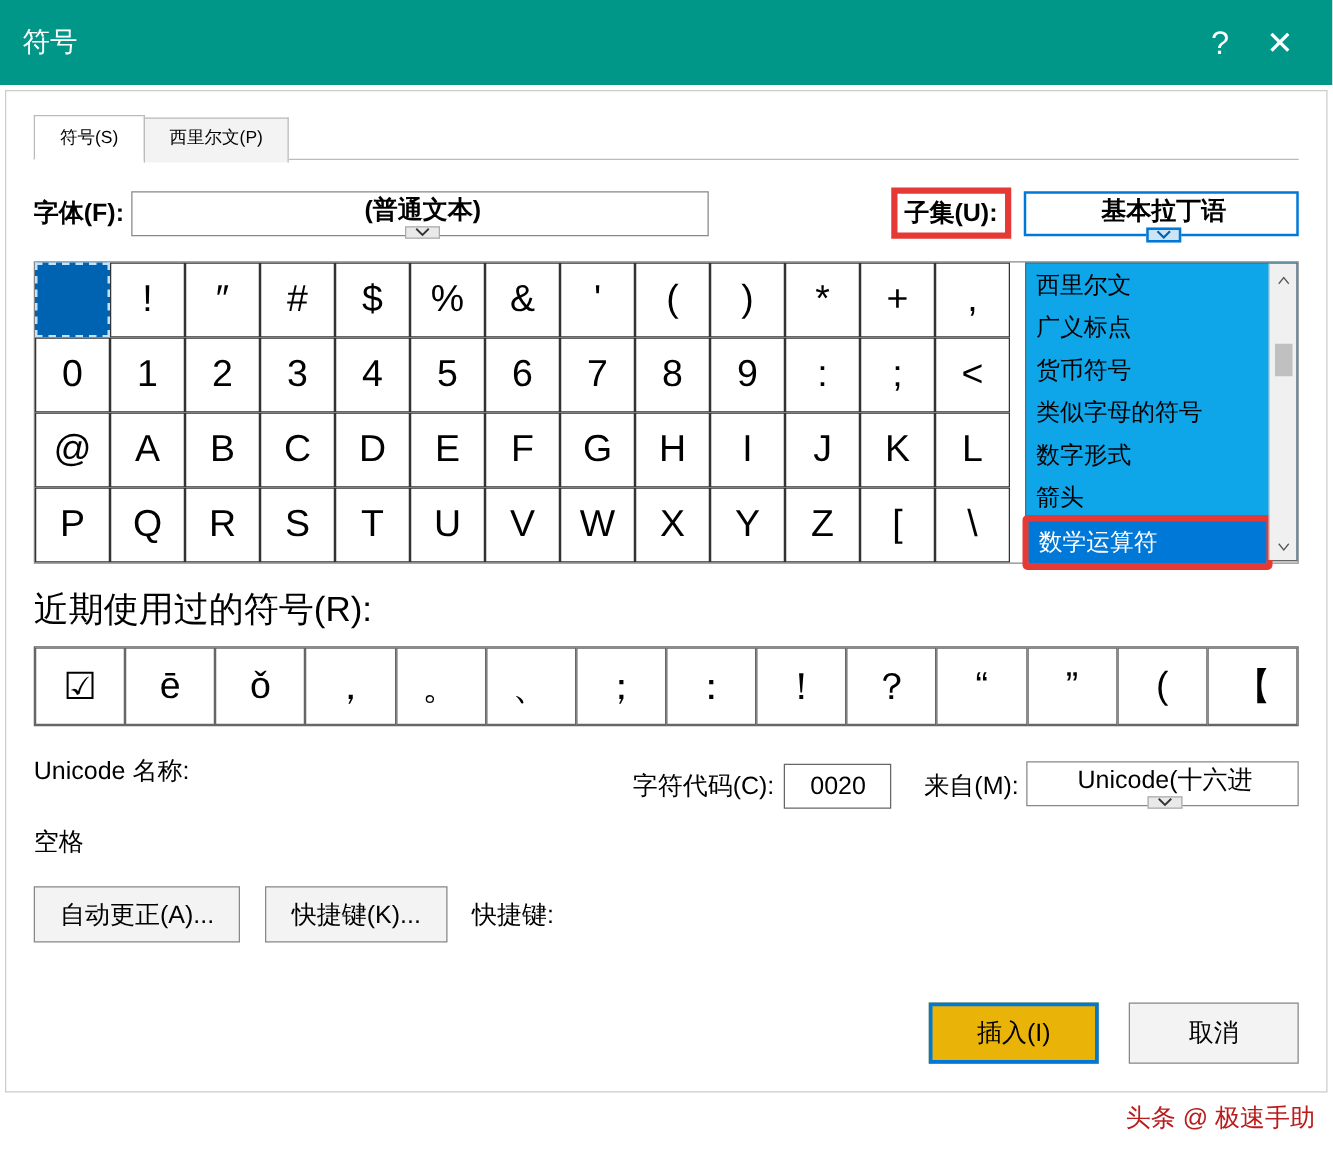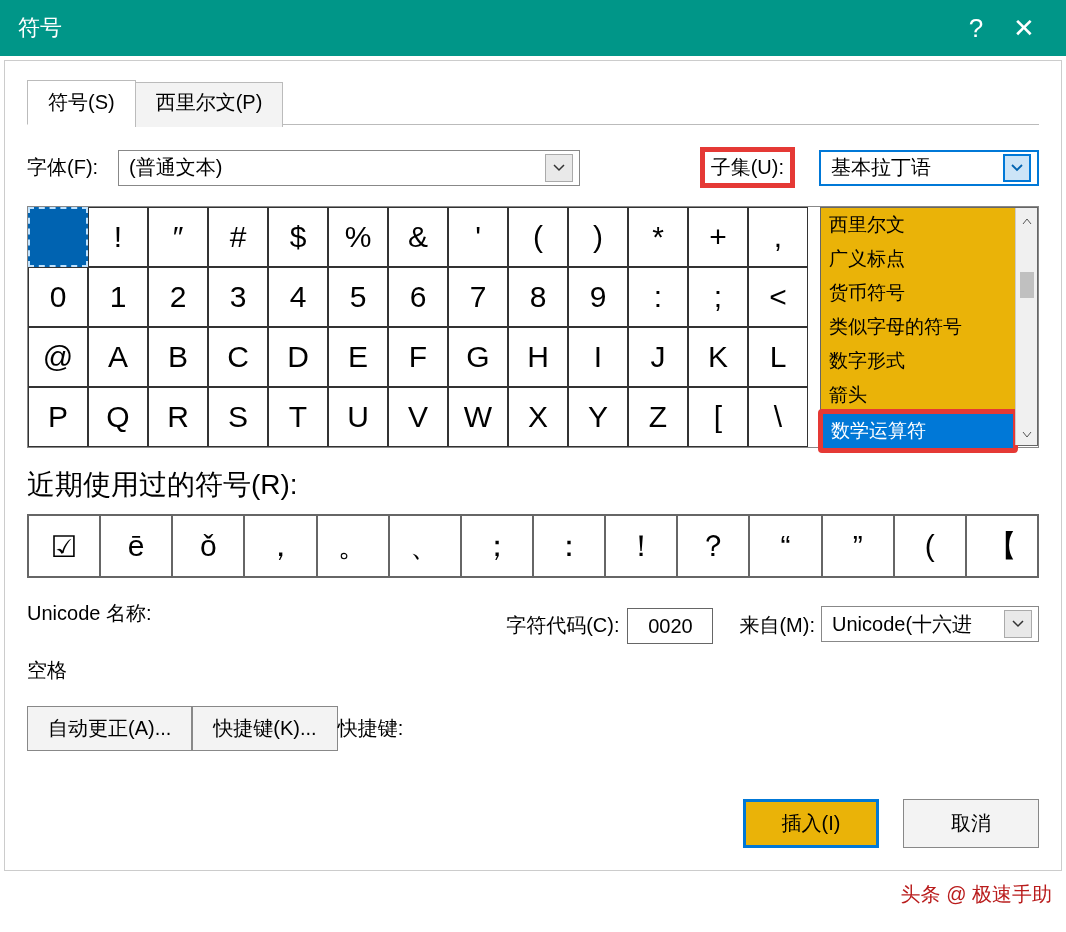--- a/index.html
+++ b/index.html
@@ -1,39 +1,39 @@
 <!DOCTYPE html>
 <html><head>
 <meta charset="utf-8">
 <style>
   * { box-sizing: border-box; margin: 0; padding: 0; font-family: "Microsoft YaHei", "Segoe UI", sans-serif; }
   body { background: #fff; width: 1066px; height: 932px; overflow: hidden; position: relative; }
 
   .titlebar {
-    height: 56px; background: #009688; color: #fff; display: flex;
+    height: 68px; background: #009688; color: #fff; display: flex;
     align-items: center; padding: 0 18px; font-size: 22px;
   }
   .titlebar .spacer { flex: 1; }
   .titlebar .btn { width: 48px; text-align: center; font-size: 26px; cursor: default; }
 
   .dialog-body { border: 1px solid #ccc; margin: 4px; padding: 18px 22px 22px 22px; }
 
   .tabs { display: flex; border-bottom: 1px solid #bbb; margin-bottom: 22px; }
   .tab {
-    padding: 8px 20px; font-size: 20px; border: 1px solid #bbb; border-bottom: none;
+    padding: 8px 20px; font-size: 14px; border: 1px solid #bbb; border-bottom: none;
     background: #fff; margin-right: -1px; position: relative; top: 1px;
   }
   .tab.active { background: #fff; border-bottom: 1px solid #fff; }
   .tab.inactive { background: #f3f3f3; top: 3px; padding: 6px 20px; }
 
-  .row1 { display: flex; align-items: center; margin-bottom: 18px; gap: 20px; position: relative; }
+  .row1 { display: flex; align-items: center; margin-bottom: 18px; gap: 6px; position: relative; font-weight: bold; }
   .lbl { font-size: 20px; }
   .select-box {
     border: 1px solid #888; background: #fff; height: 36px; display: flex; align-items: center;
-    justify-content: space-between; font-size: 20px; padding: 0 6px 0 10px;
+    justify-content: space-between; font-size: 20px; padding: 0 6px 0 10px; flex-direction: column;
   }
   .select-box .arrow {
     width: 28px; height: 28px; border: 1px solid #aaa; background: #e9e9e9;
     display: flex; align-items: center; justify-content: center; font-size: 14px;
   }
   .font-select { width: 462px; }
   .spacer2 { flex: 1; }
   .subset-label-wrap {
     border: 5px solid #e53935; padding: 2px 6px 2px 6px; margin-right: 4px;
   }
@@ -47,21 +47,21 @@
     width: 780px;
   }
   .symbol-grid .cell {
     border: 1px solid #333; display: flex; align-items: center; justify-content: center;
     background: #fff; cursor: default;
   }
   .symbol-grid .cell.selected { background: #0063b1; border: 2px dashed #c0e3ff; }
 
   .dropdown-panel {
     position: absolute; right: 0; top: 0; width: 218px; height: 239px;
-    border: 1px solid #666; background: #eab308; display: flex;
+    border: 1px solid #666; background: #0ea5e9; display: flex;
   }
   .dropdown-list { flex: 1; font-size: 19px; }
   .dropdown-list .item { padding: 4px 8px; white-space: nowrap; }
   .drop-sel-wrap {
     border: 5px solid #e53935; border-radius: 4px; margin: -3px 0 0 -3px; width: calc(100% + 6px);
   }
   .dropdown-list .item.selected { background: #0078d7; color: #fff; }
   .dropdown-scroll {
     width: 22px; background: #f0f0f0; border-left: 1px solid #ccc;
     display: flex; flex-direction: column; align-items: center; justify-content: space-between;
@@ -80,21 +80,21 @@
   }
 
   .info-row { display: flex; align-items: flex-start; font-size: 20px; margin-bottom: 22px; }
   .info-left { display: flex; flex-direction: column; gap: 30px; }
   .charcode-input {
     border: 1px solid #666; width: 86px; height: 36px; text-align: center; font-size: 20px;
     padding: 2px 4px; background: #fff;
   }
   .from-select { width: 218px; }
 
-  .btn-row { display: flex; align-items: center; font-size: 20px; margin-bottom: 48px; }
+  .btn-row { display: flex; align-items: center; gap: 20px; font-size: 20px; margin-bottom: 48px; }
   .pushbtn {
     border: 1px solid #888; background: #f3f3f3; padding: 8px 20px; font-size: 20px;
   }
 
   .footer { display: flex; justify-content: flex-end; gap: 24px; }
   .footer .pushbtn { width: 136px; text-align: center; }
   .footer .insert { background: #eab308; border: 3px solid #0078d7; }
 
   .watermark {
     position: absolute; right: 14px; bottom: 24px; font-size: 20px; color: #b91c1c;

